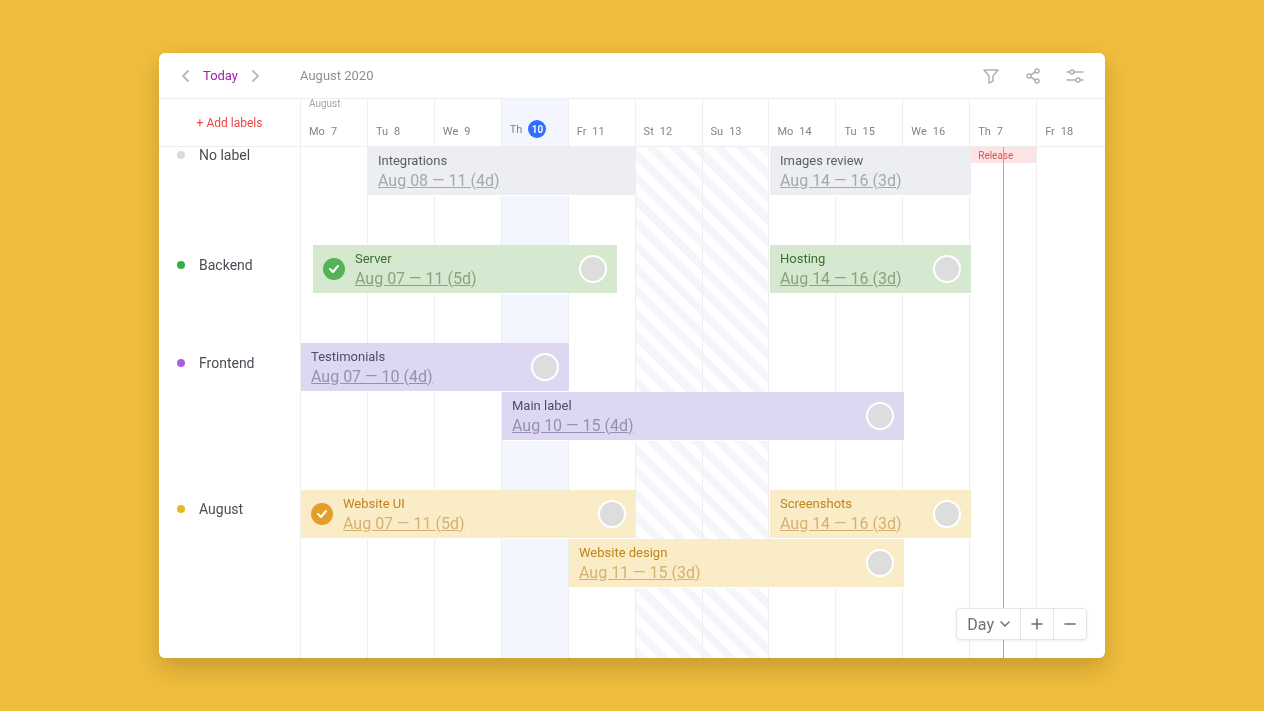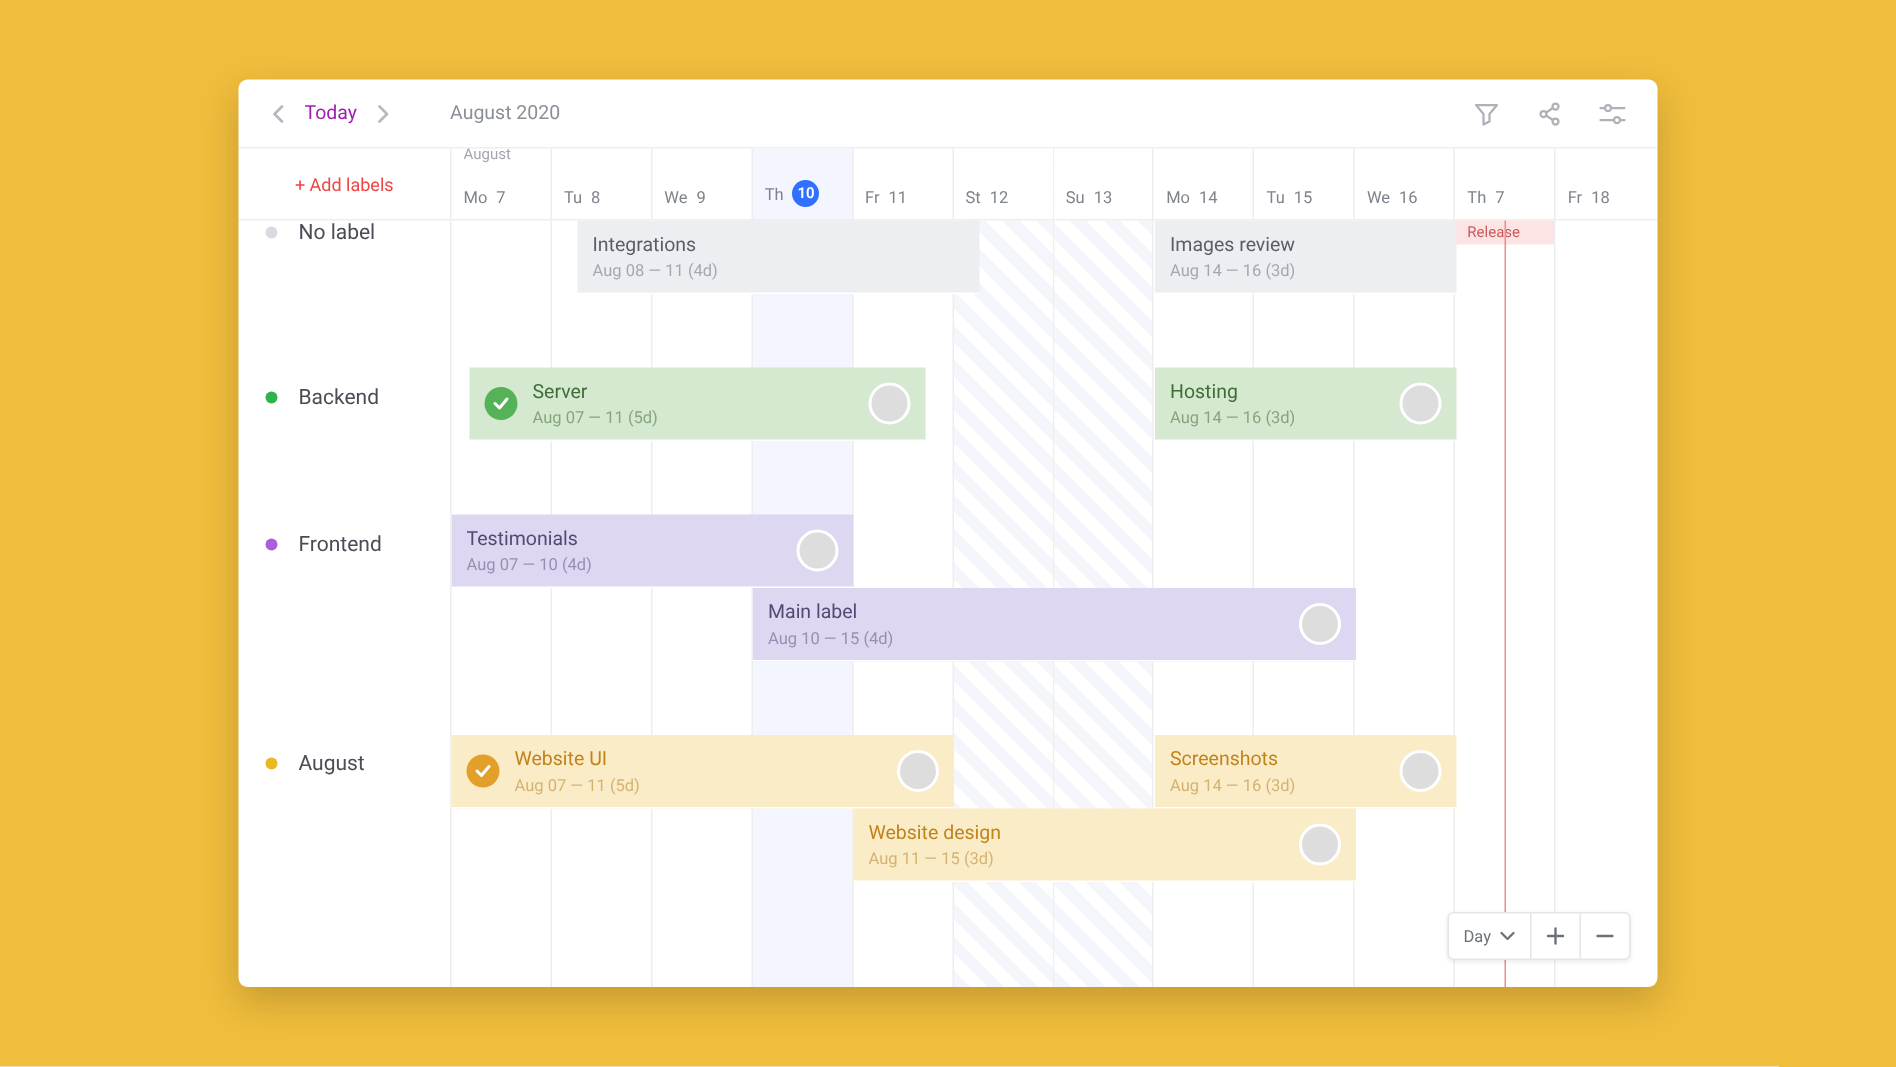--- a/index.html
+++ b/index.html
@@ -134,21 +134,21 @@
     padding:8px 10px;
     display:flex; align-items:center;
   }
   .task .check {
     width:22px; height:22px; border-radius:50%;
     display:flex; align-items:center; justify-content:center;
     color:#fff; margin-right:10px; flex-shrink:0;
   }
   .task .text { flex:1; min-width:0; }
   .task .title { font-size:13px; margin-bottom:3px; }
-  .task .sub   { font-size:11px; opacity:0.75; }
+  .task .sub   { font-size:16px; opacity:0.75;text-decoration:underline; }
   .task .avatar {
     width:28px; height:28px; border-radius:50%;
     background:#ddd; flex-shrink:0; margin-left:8px;
     border:2px solid #fff;
   }
   .task.c-gray   { background:#eceef1; }
   .task.c-gray   .title { color:#5a5e67; } .task.c-gray .sub{color:#8c9098;}
   .task.c-green  { background:#d4e9cf; }
   .task.c-green  .title { color:#3f6d35; } .task.c-green .sub{color:#6c8f62;}
   .task.c-purple { background:#ded7f1; }
@@ -166,21 +166,21 @@
   .av-7 { background:#f1c6d6; }
 
   
   .zoom {
     position:absolute; right:18px; bottom:18px;
     display:flex; background:#fff; border:1px solid #e3e5e9; border-radius:4px;
     box-shadow:0 1px 3px rgba(0,0,0,0.08);
   }
   .zoom .seg {
     height:30px; display:flex; align-items:center; justify-content:flex-start;
-    padding:0 10px; font-size:11px; color:#6c7078; cursor:pointer;
+    padding:0 10px; font-size:16px; color:#6c7078; cursor:pointer;
   }
   .zoom .seg + .seg { border-left:1px solid #e3e5e9; }
   .zoom .seg svg { display:block; }
 </style>
 </head>
 <body>
 
 <div class="panel">
 
   <div class="toolbar">
@@ -342,21 +342,21 @@
               <div class="day">
                 <span>Fr</span>
                 <span>18</span>
               </div>
             </div>
         </div>
       </div>
 
       <div class="tasks">
 
-        <div class="task c-gray" style="left:84px; width:268px; top:0; height:49px">
+        <div class="task c-gray" style="left:67px; width:268px; top:0; height:49px">
           <div class="text">
             <div class="title">Integrations</div>
             <div class="sub">Aug 08 — 11 (4d)</div>
           </div>
         </div>
 
         <div class="task c-gray" style="left:469px; width:201px; top:0; height:49px">
           <div class="text">
             <div class="title">Images review</div>
             <div class="sub">Aug 14 — 16 (3d)</div>

